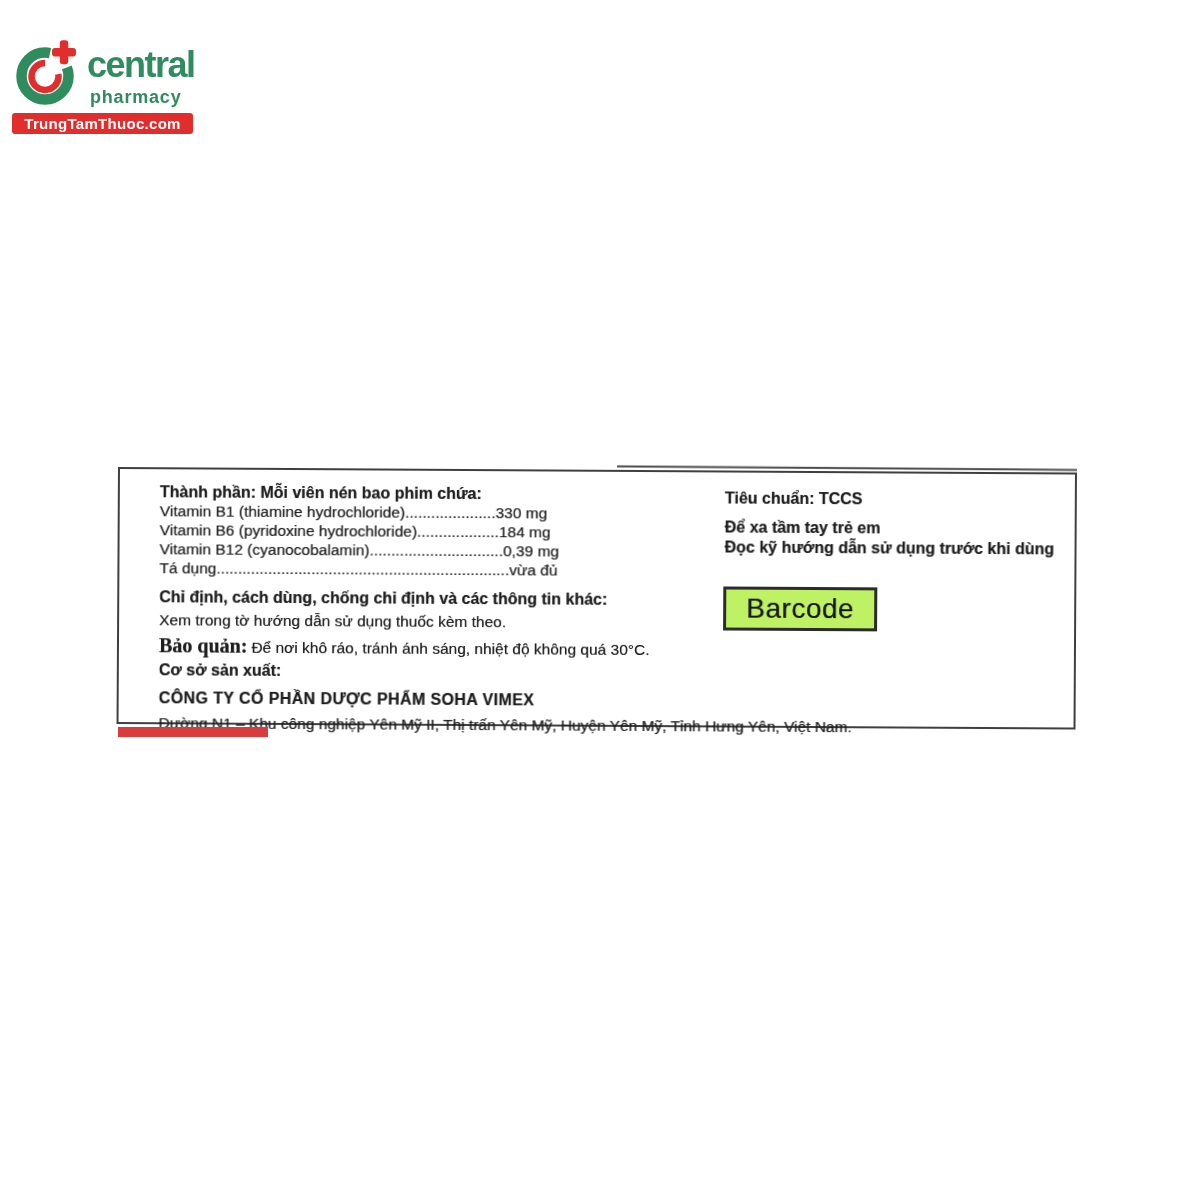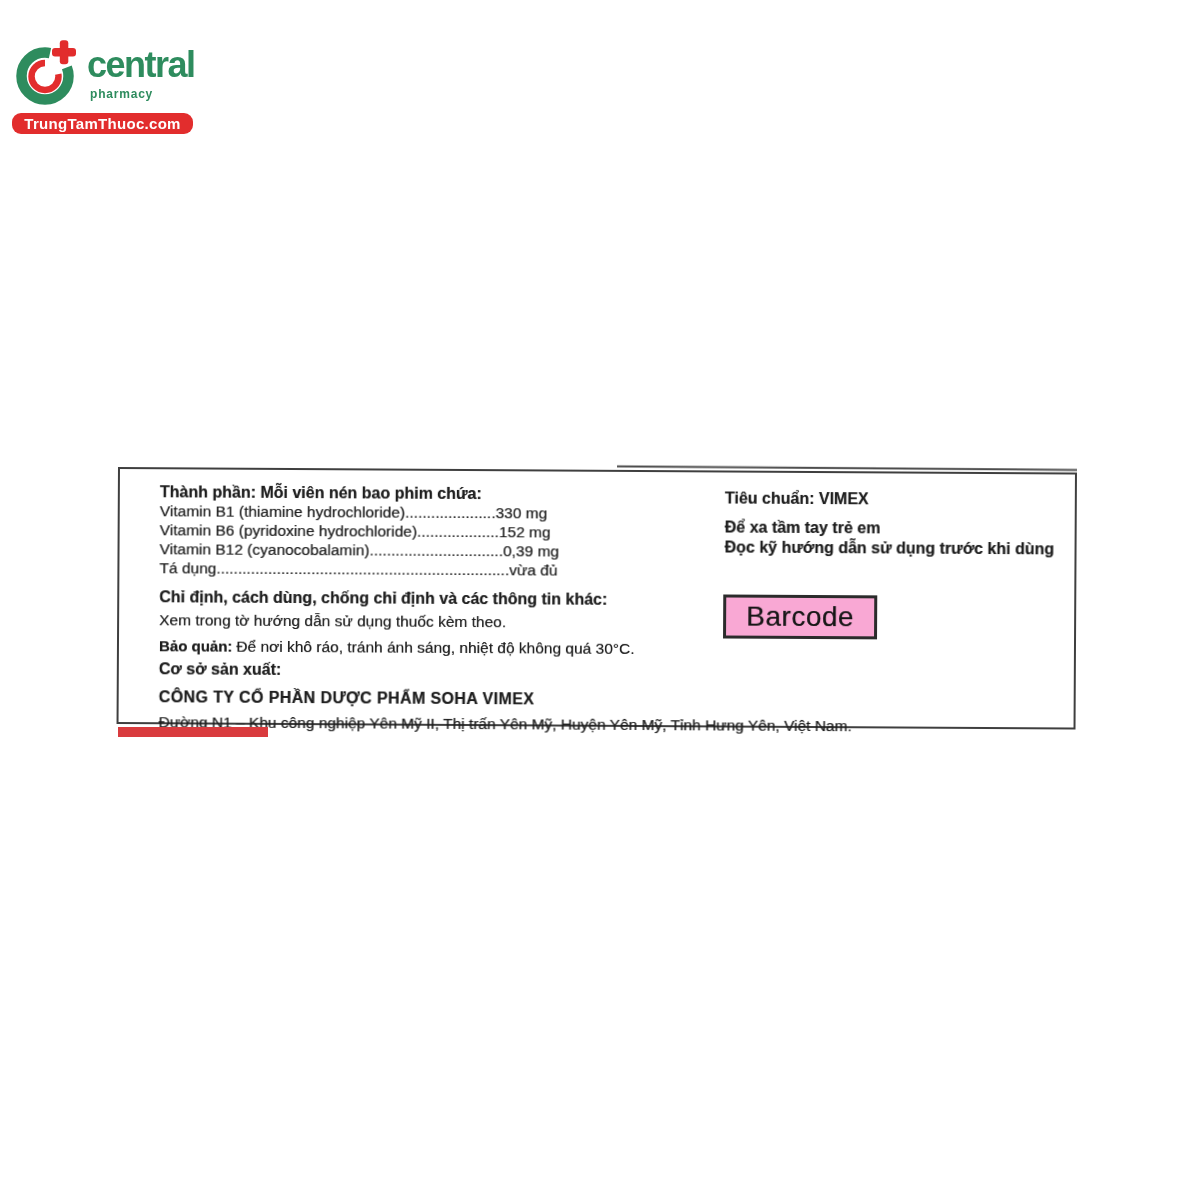--- a/index.html
+++ b/index.html
@@ -18,26 +18,26 @@
   .ring-green{fill:none;stroke:var(--logo-green);stroke-width:10.5;}
   .ring-red{fill:none;stroke:var(--logo-red);stroke-width:6.5;}
   .plus-red{fill:var(--logo-red);}
   .logo-brand{
     position:absolute;left:87px;top:44px;
     font-size:36px;font-weight:bold;letter-spacing:-1.5px;
     color:var(--logo-green);line-height:42px;
   }
   .logo-sub{
     position:absolute;left:90px;top:87px;
-    font-size:12px;font-weight:bold;letter-spacing:.8px;
+    font-size:18px;font-weight:bold;letter-spacing:.8px;
     color:var(--logo-green);
   }
   .logo-badge{
     position:absolute;left:12px;top:113px;width:181px;height:21px;
-    background:var(--logo-red);border-radius:9px;
+    background:var(--logo-red);border-radius:3px;
     color:#ffffff;font-size:15px;font-weight:bold;letter-spacing:.3px;
     display:flex;align-items:center;justify-content:center;
   }
 
   
   .panel{
     position:absolute;left:118px;top:467px;width:959px;height:257px;
     border:2px solid #3f3f3f;background:#fff;
     transform:rotate(.33deg);transform-origin:left top;
     filter:blur(.2px);
@@ -47,34 +47,34 @@
   .artifact-line{
     position:absolute;top:-6px;left:52%;right:-2px;height:2px;
     background:#4c4c4c;transform:rotate(.1deg);
   }
   .col-left{position:absolute;left:40px;top:13px;width:575px;}
   .comp-heading{font-size:16px;font-weight:bold;line-height:19px;}
   .comp-row{line-height:19px;white-space:nowrap;}
   .ind-heading{margin-top:10px;font-size:16px;font-weight:bold;line-height:20px;}
   .ind-text{margin-top:3px;line-height:19px;}
   .storage{margin-top:7px;line-height:19px;}
-  .b{font-weight:bold;font-size:15px;}
+  .b{font-weight:bold;font-size:20px;font-family:Liberation Serif, serif;}
   .storage-text{margin-left:4px;}
   .manu-heading{margin-top:4px;font-size:16px;font-weight:bold;line-height:20px;}
   .company{margin-top:8px;font-size:16px;font-weight:bold;letter-spacing:.4px;line-height:20px;white-space:nowrap;}
   .address{margin-top:5px;line-height:19px;white-space:nowrap;}
 
   .col-right{position:absolute;left:605px;top:16px;width:350px;}
   .standard{font-size:16px;font-weight:bold;line-height:20px;}
   .warnings{margin-top:9px;font-size:16px;font-weight:bold;line-height:20px;}
   .barcode-box{
     position:absolute;left:604px;top:114px;width:154px;height:44px;
-    border:3px solid #2b2b2b;background:#f9a8d4;
+    border:3px solid #2b2b2b;background:#bef264;
     display:flex;align-items:center;justify-content:center;
-    font-size:28px;letter-spacing:.5px;color:#161616;margin-top:8px;
+    font-size:28px;letter-spacing:.5px;color:#161616;
   }
 
   
   .red-bar{
     position:absolute;left:118px;top:727px;width:150px;height:10px;
     background:var(--bar-red);
   }
 </style>
 </head>
 <body>
@@ -94,39 +94,39 @@
 </div>
 
 <div class="panel">
   <div class="artifact-line"></div>
 
   <div class="col-left">
     <div class="comp-heading">Thành phần: Mỗi viên nén bao phim chứa:</div>
 
     <div class="comp-row"><span>Vitamin B1 (thiamine hydrochloride)</span><span>.....................</span><span>330 mg</span></div>
 
-    <div class="comp-row"><span>Vitamin B6 (pyridoxine hydrochloride)</span><span>...................</span><span>152 mg</span></div>
+    <div class="comp-row"><span>Vitamin B6 (pyridoxine hydrochloride)</span><span>...................</span><span>184 mg</span></div>
 
     <div class="comp-row"><span>Vitamin B12 (cyanocobalamin)</span><span>...............................</span><span>0,39 mg</span></div>
 
     <div class="comp-row"><span>Tá dụng</span><span>....................................................................</span><span>vừa đủ</span></div>
 
     <div class="ind-heading">Chỉ định, cách dùng, chống chỉ định và các thông tin khác:</div>
     <div class="ind-text">Xem trong tờ hướng dẫn sử dụng thuốc kèm theo.</div>
 
     <div class="storage"><span class="b">Bảo quản:</span><span class="storage-text">Để nơi khô ráo, tránh ánh sáng, nhiệt độ không quá 30°C.</span></div>
 
     <div class="manu-heading">Cơ sở sản xuất:</div>
     <div class="company">CÔNG TY CỔ PHẦN DƯỢC PHẨM SOHA VIMEX</div>
     <div class="address">Đường N1 – Khu công nghiệp Yên Mỹ II, Thị trấn Yên Mỹ, Huyện Yên Mỹ, Tỉnh Hưng Yên, Việt Nam.</div>
   </div>
 
   <div class="col-right">
     <div class="standard"><span>Tiêu chuẩn:</span>
-      <span>VIMEX</span></div>
+      <span>TCCS</span></div>
     <div class="warnings">
       <div>Để xa tầm tay trẻ em</div>
       <div>Đọc kỹ hướng dẫn sử dụng trước khi dùng</div>
     </div>
   </div>
 
   <div class="barcode-box">Barcode</div>
 </div>
 
 <div class="red-bar"></div>

